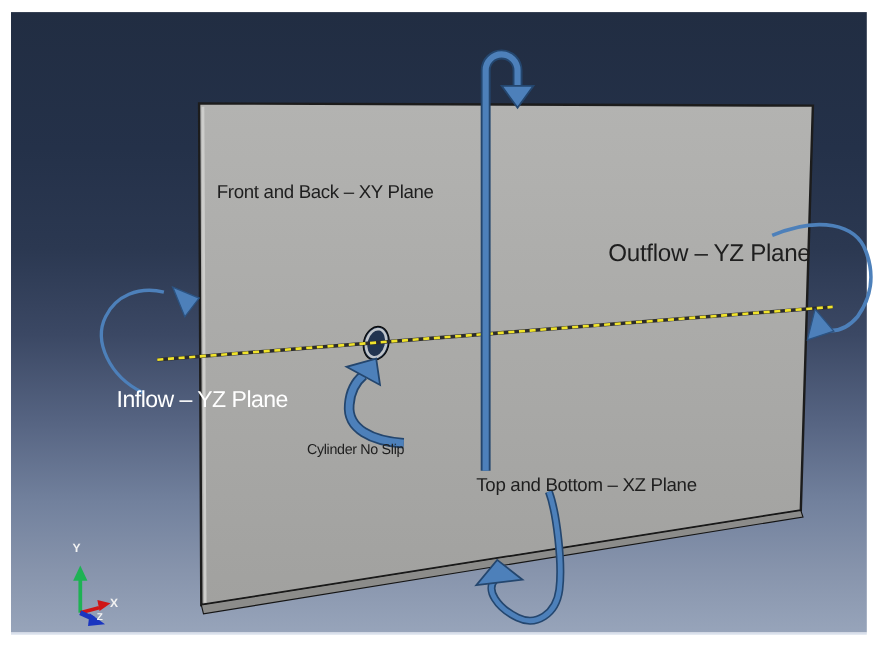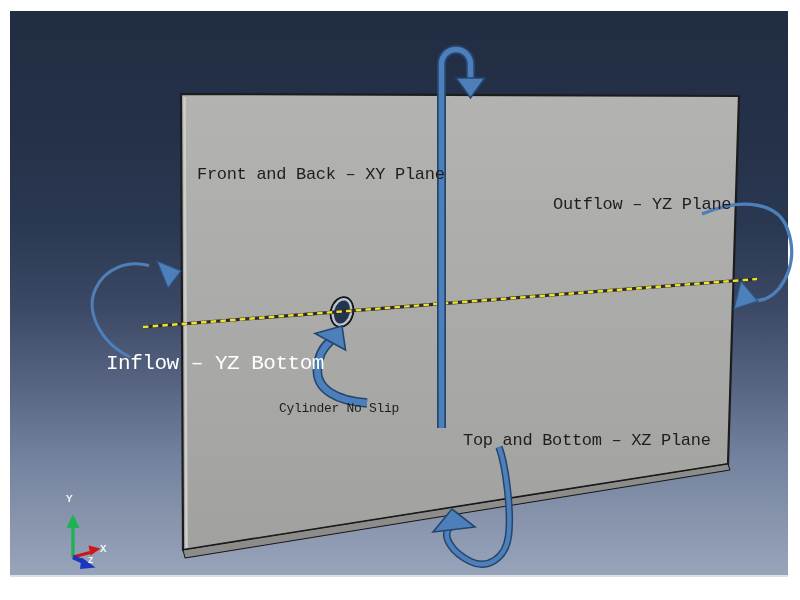--- a/index.html
+++ b/index.html
@@ -1,33 +1,33 @@
 <!DOCTYPE html>
 <html><head>
 <meta charset="utf-8">
 <style>
   html,body{margin:0;padding:0;background:#ffffff;}
   #stage{
     position:relative;width:800px;height:600px;background:#ffffff;overflow:hidden;
-    font-family:Liberation Mono, monospace;
+    font-family:Liberation Sans, sans-serif;
   }
   #viewport{
     position:absolute;left:10px;top:11px;width:778px;height:564px;
     background:linear-gradient(180deg,
       #212d42 0%, #243149 22%, #2b3851 38%, #3b4864 52%,
       #566482 66%, #72819d 79%, #8794ac 90%, #97a4ba 100%);
     border-bottom:2px solid #d9e0ec;
   }
   svg#scene{position:absolute;left:0;top:0;width:800px;height:600px;}
   .label{position:absolute;white-space:nowrap;color:#1e1e1e;letter-spacing:-0.3px;}
   .lbl-front  {left:197px;top:165px;font-size:17px;}
-  .lbl-outflow{left:553px;top:195px;font-size:17px;}
+  .lbl-outflow{left:553px;top:217px;font-size:22px;}
   .lbl-inflow {left:106px;top:352px;font-size:21px;color:#ffffff;letter-spacing:-0.5px;}
   .lbl-cyl    {left:279px;top:401px;font-size:13px;}
-  .lbl-topbot {left:433px;top:431px;font-size:17px;margin-left:30px;}
+  .lbl-topbot {left:433px;top:431px;font-size:17px;}
   .axis-label{position:absolute;color:#f2f2f2;font-weight:bold;}
   .lbl-axis-y{left:66px;top:493px;font-size:11px;}
   .lbl-axis-x{left:100px;top:543px;font-size:11px;}
   .lbl-axis-z{left:88px;top:556px;font-size:9px;}
 </style>
 </head>
 <body>
 
 <div id="stage">
   <div id="viewport"></div>
@@ -75,20 +75,20 @@
       <polygon points="73,514 66.5,528 79.5,528" fill="#1eb254"></polygon>
       <line x1="73" y1="557" x2="90" y2="552.5" stroke-width="3.2" stroke="#cf1616"></line>
       <polygon points="100.5,548.5 88.5,545.5 90.5,555.5" fill="#cf1616"></polygon>
       <line x1="73" y1="557" x2="85" y2="562.5" stroke-width="4.6" stroke="#1a35c0"></line>
       <polygon points="95.5,567.5 81.5,557.5 80,569" fill="#1a35c0"></polygon>
     </g>
   </svg>
 
   <div class="label lbl-front">Front and Back – XY Plane</div>
   <div class="label lbl-outflow">Outflow – YZ Plane</div>
-  <div class="label lbl-inflow">Inflow – YZ Bottom</div>
+  <div class="label lbl-inflow">Inflow – YZ Plane</div>
   <div class="label lbl-cyl">Cylinder No Slip</div>
   <div class="label lbl-topbot">Top and Bottom – XZ Plane</div>
 
   <div class="axis-label lbl-axis-y">Y</div>
   <div class="axis-label lbl-axis-x">X</div>
   <div class="axis-label lbl-axis-z">Z</div>
 </div>
 
 </body></html>

